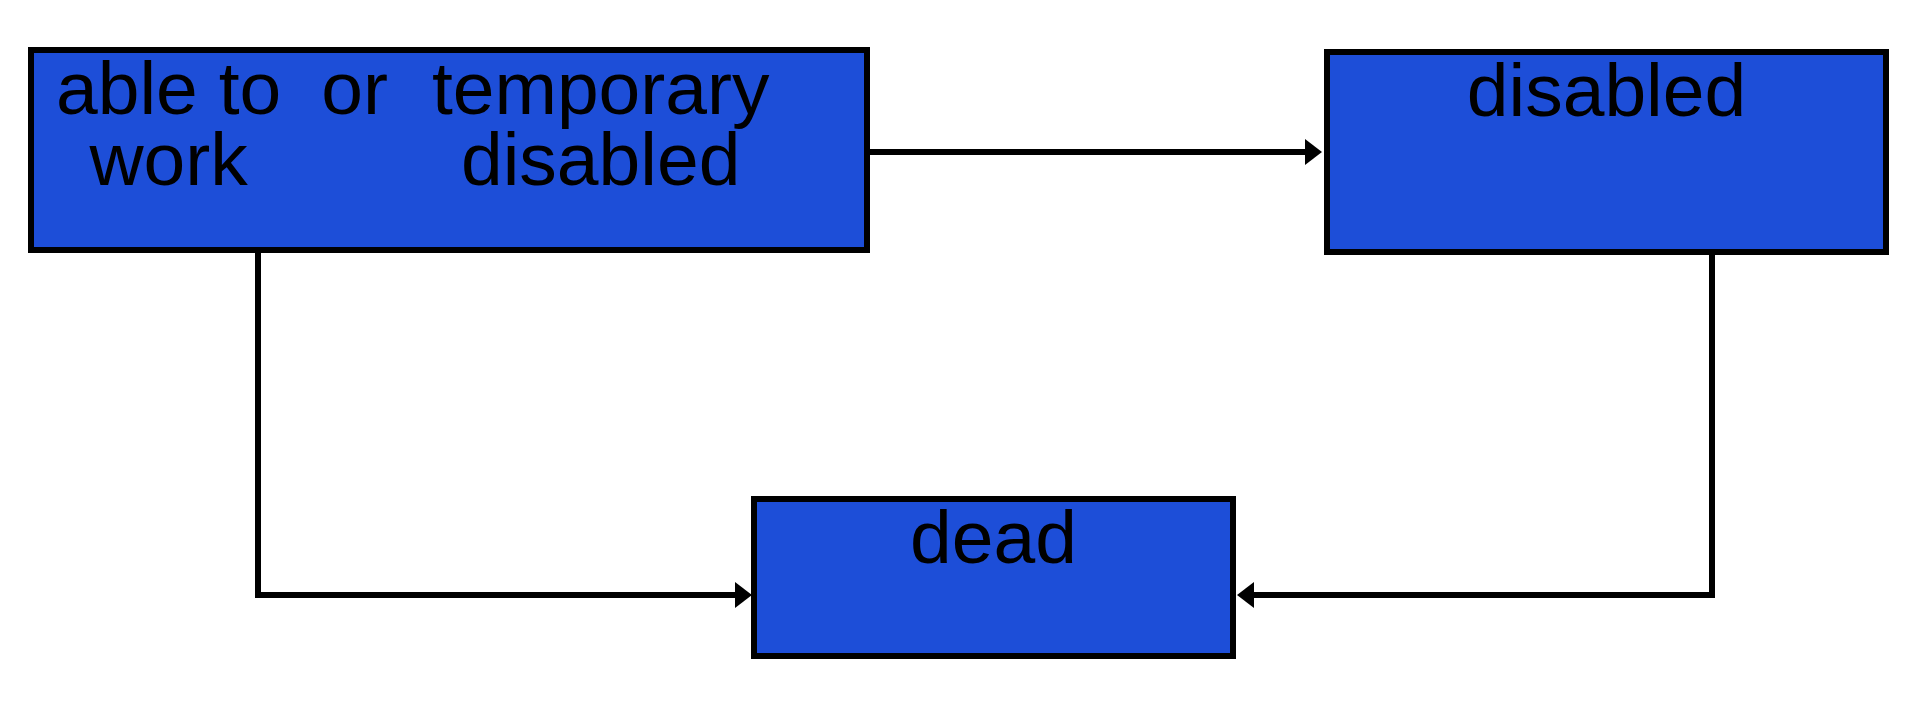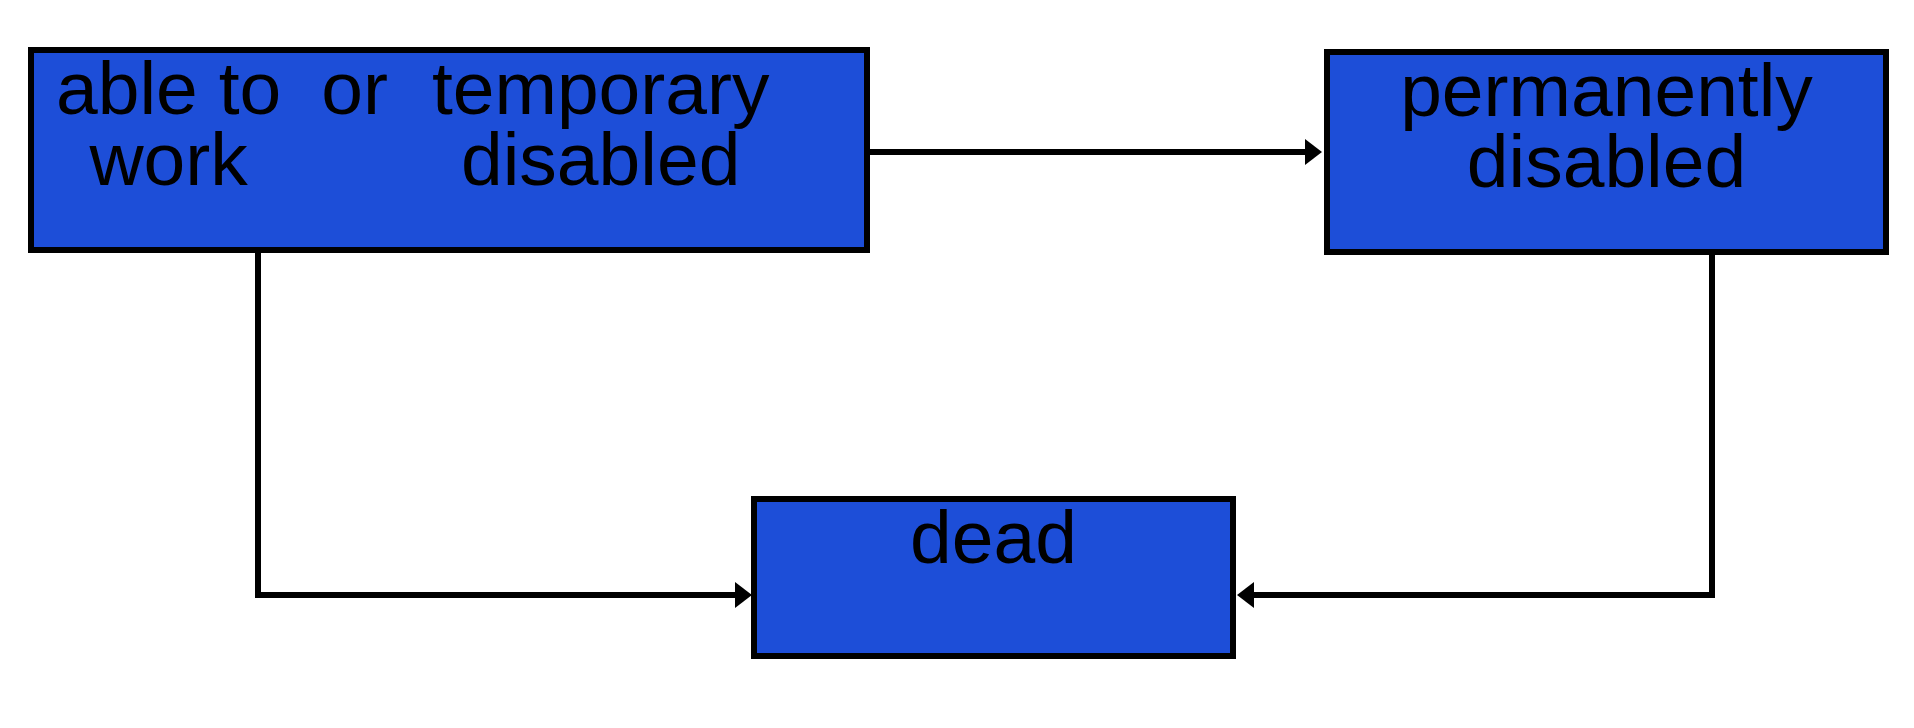--- a/index.html
+++ b/index.html
@@ -97,21 +97,20 @@
     </div>
     <div class="conjunction">or</div>
     <div class="stack">
       <span>temporary</span>
       <span>disabled</span>
     </div>
   </div>
 
   <div class="node" id="node-permanent">
     <div class="stack">
-      <span>permanently</span>
       <span>disabled</span>
     </div>
   </div>
 
   <div class="node" id="node-dead">
     <span>dead</span>
   </div>
 
   <div class="line" id="edge1-line"></div>
   <div class="arrowhead right" id="edge1-head"></div>

